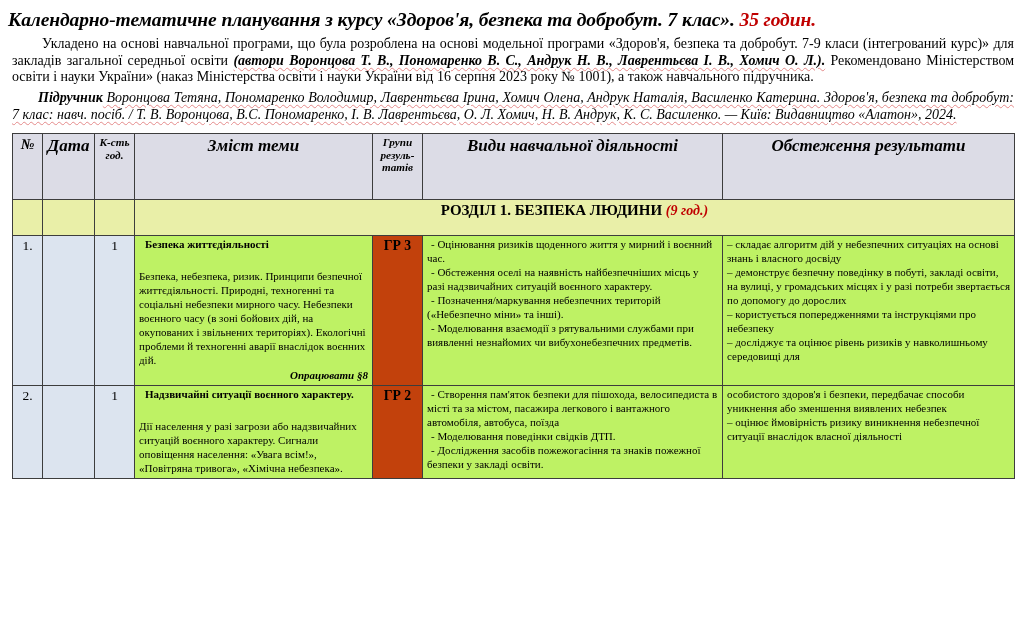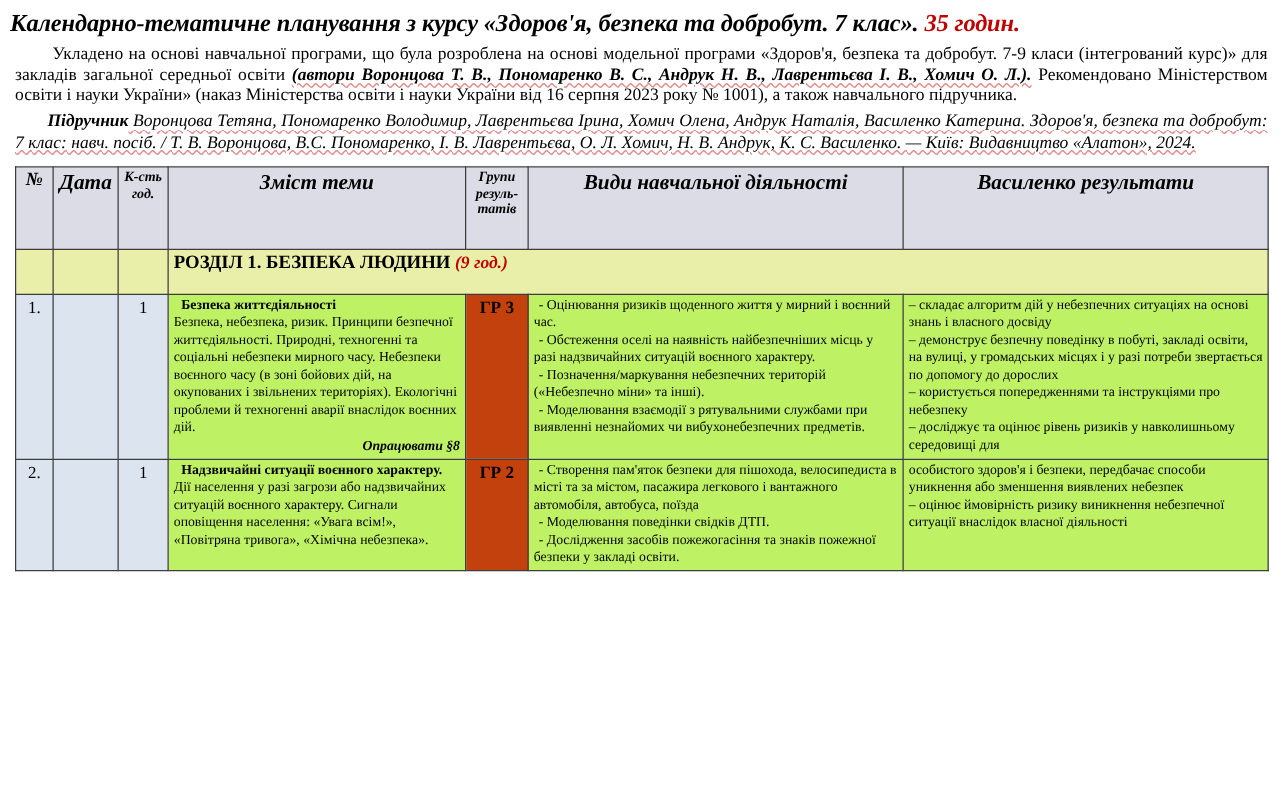--- a/index.html
+++ b/index.html
@@ -98,20 +98,21 @@
     line-height: 1.12;
   }
   thead th.num { font-size: 15px; }
 
   
   tr.section td {
     background: #e9efa8;
     height: 36px;
   }
   td.section-title {
+    text-align: center;
     vertical-align: middle;
     font-weight: bold;
     font-size: 15px;
     font-style: normal;
     font-family: "Liberation Serif", "DejaVu Serif", serif;
   }
   td.section-title .sec-hours {
     color: #c00000;
     font-style: italic;
     font-weight: bold;
@@ -140,20 +141,21 @@
     text-align: left;
   }
   td.c-content .topic-title {
     font-weight: bold;
     display: block;
     text-indent: 6px;
     margin-bottom: 0px;
   }
   td.c-content .topic-body {
     display: block;
+    margin-top: 18px;
   }
   td.c-content .homework {
     display: block;
     text-align: right;
     font-weight: bold;
     font-style: italic;
     margin-top: 1px;
   }
   td.c-activity .line, td.c-results .line {
     display: block;
@@ -197,21 +199,21 @@
           <col class="w-res">
       </colgroup>
       <thead>
         <tr>
           <th class="num">№</th>
           <th>Дата</th>
           <th class="small">К-сть год.</th>
           <th>Зміст теми</th>
           <th class="small">Групи резуль-татів</th>
           <th>Види навчальної діяльності</th>
-          <th>Василенко результати</th>
+          <th>Обстеження результати</th>
         </tr>
       </thead>
       <tbody>
         <tr class="section">
           <td></td>
           <td></td>
           <td></td>
           <td class="section-title" colspan="4">
             <span>РОЗДІЛ 1. БЕЗПЕКА ЛЮДИНИ</span>
             <span class="sec-hours">(9 год.)</span>

